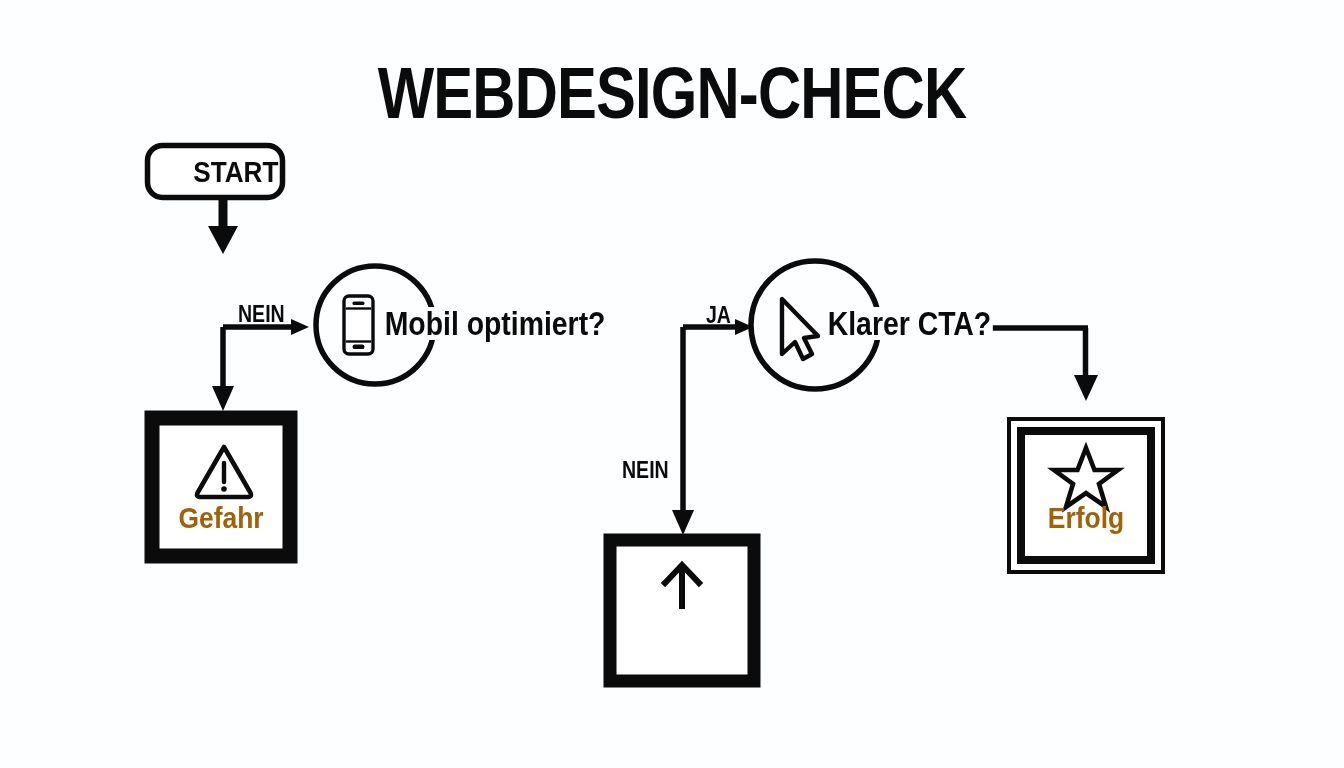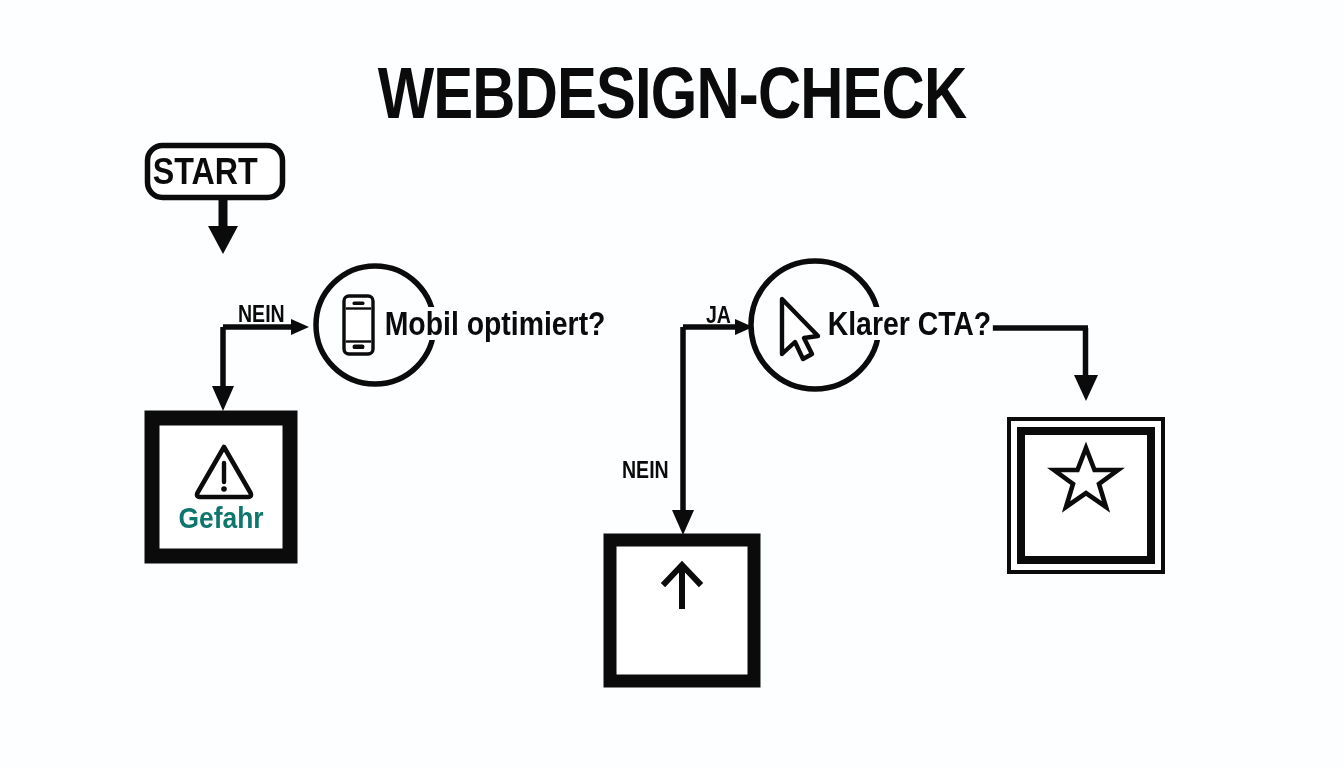--- a/index.html
+++ b/index.html
@@ -48,24 +48,24 @@
     transform-origin: 0% 50%;
   }
   .startlbl {
     position: absolute;
     left: 145px;
     top: 143px;
     width: 140px;
     height: 57px;
     display: flex;
     align-items: center;
-    justify-content: flex-start;
-    font-family: "Liberation Sans", sans-serif;
-    font-weight: bold;
-    font-size: 37px;
+    justify-content: flex-end;
+    font-family: "Liberation Sans", sans-serif;
+    font-weight: bold;
+    font-size: 30px;
     color: #0b0b0b;
   }
   .startlbl span { display:block; transform: scaleX(0.87); }
   .qlabel {
     font-size: 33px;
     background: #fcfeff;
     padding: 0 2px;
     line-height: 1;
   }
   .edgelbl {
@@ -76,21 +76,21 @@
     color: #0b0b0b;
     white-space: nowrap;
     transform: scaleX(0.85);
     transform-origin: 0% 50%;
   }
   .boxlbl {
     position: absolute;
     font-family: "Liberation Sans", sans-serif;
     font-weight: bold;
     font-size: 30px;
-    color: #0f766e;
+    color: #a16207;
     text-align: center;
     white-space: nowrap;
   }
   .boxlbl span { display:block; transform: scaleX(0.88); }
 </style>
 </head>
 <body>
 
 <div id="stage">
 
@@ -187,14 +187,17 @@
 
   <div class="edgelbl" style="left:706px; top:302px;">JA</div>
 
   <div class="edgelbl" style="left:622px; top:457px;">NEIN</div>
 
   <div class="boxlbl" style="left:152px; top:501px; width:138px;">
     <span>Gefahr</span>
   </div>
 
 
+  <div class="boxlbl" style="left:1009px; top:501px; width:154px;">
+    <span>Erfolg</span>
+  </div>
 
 </div>
 
 </body></html>

